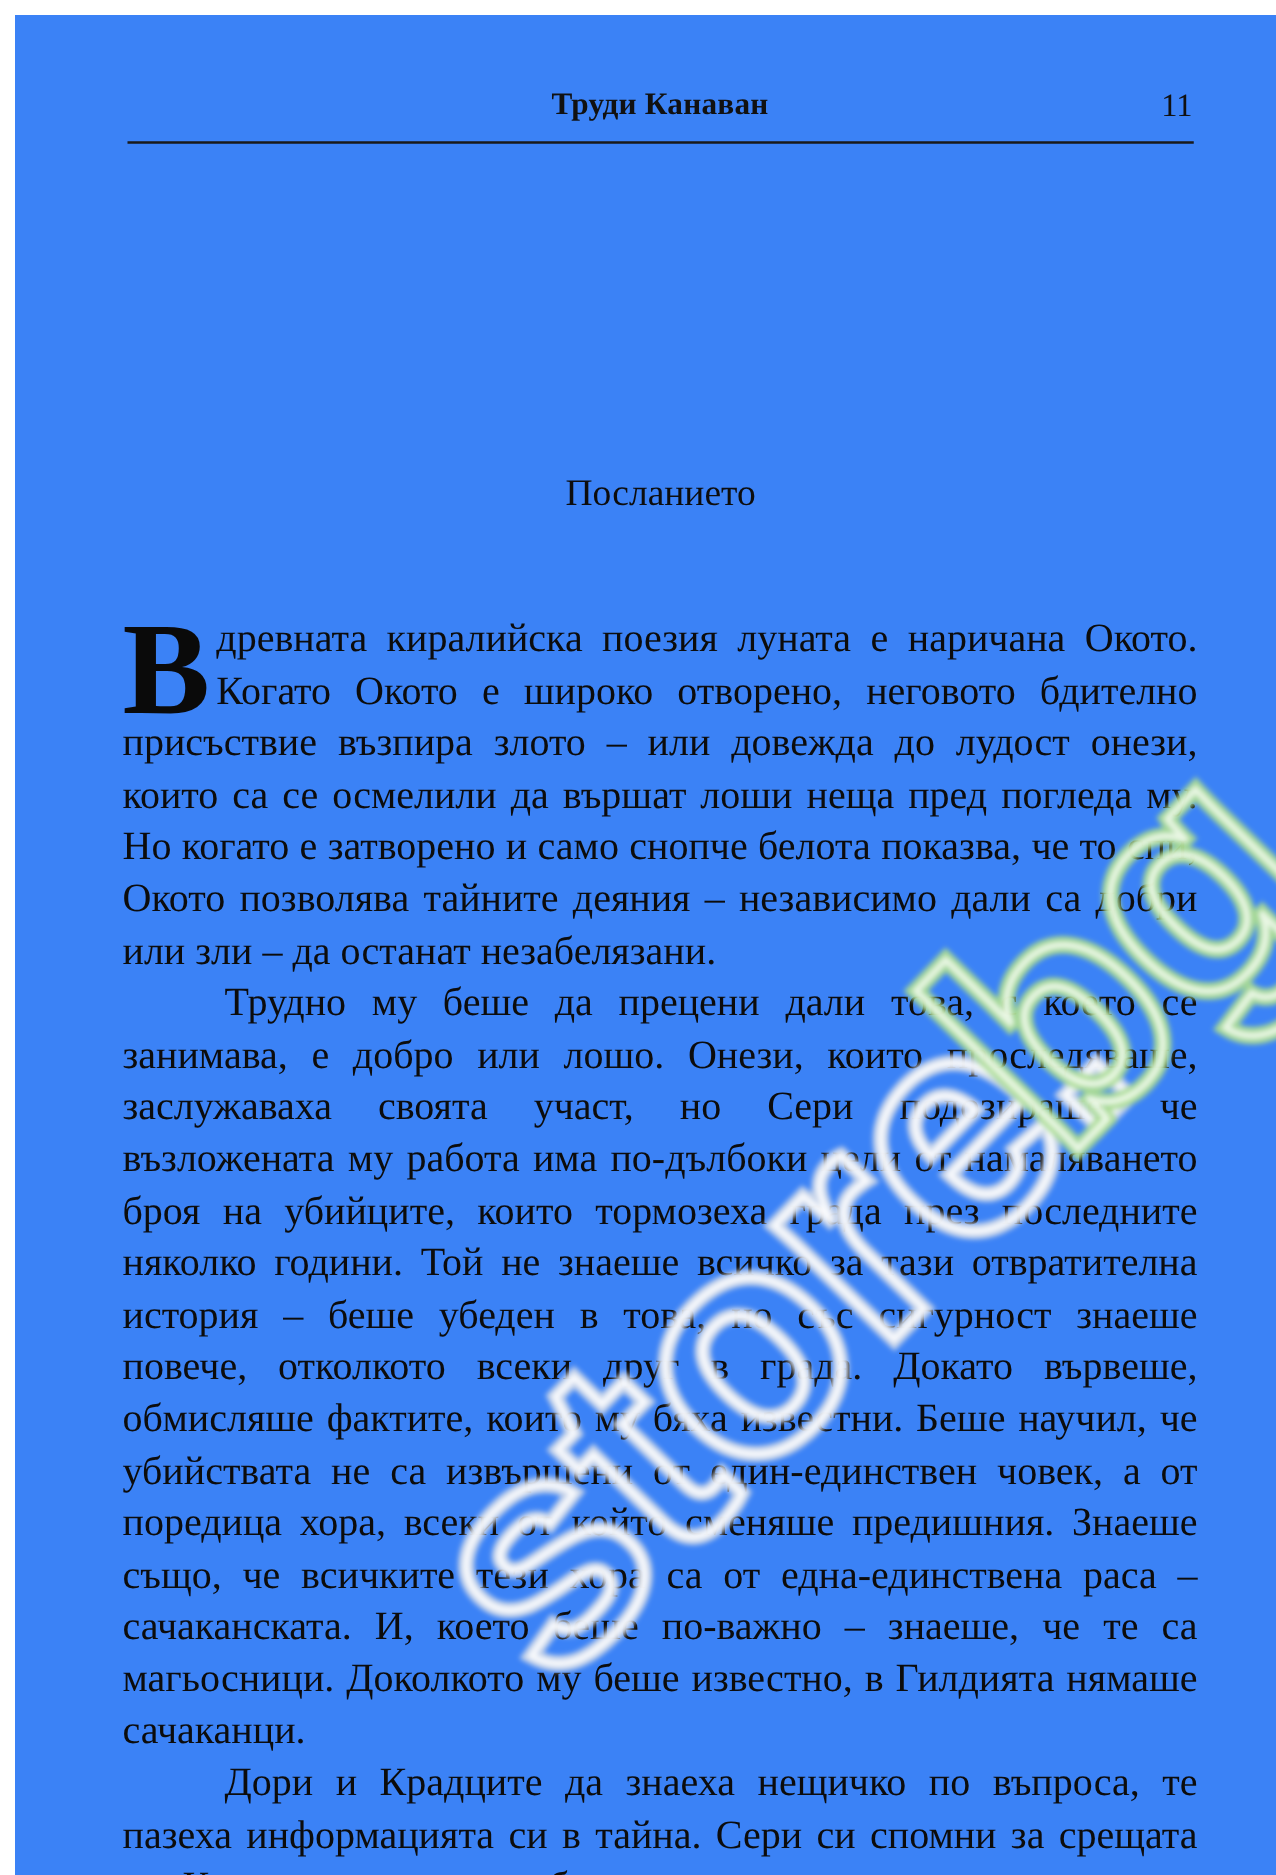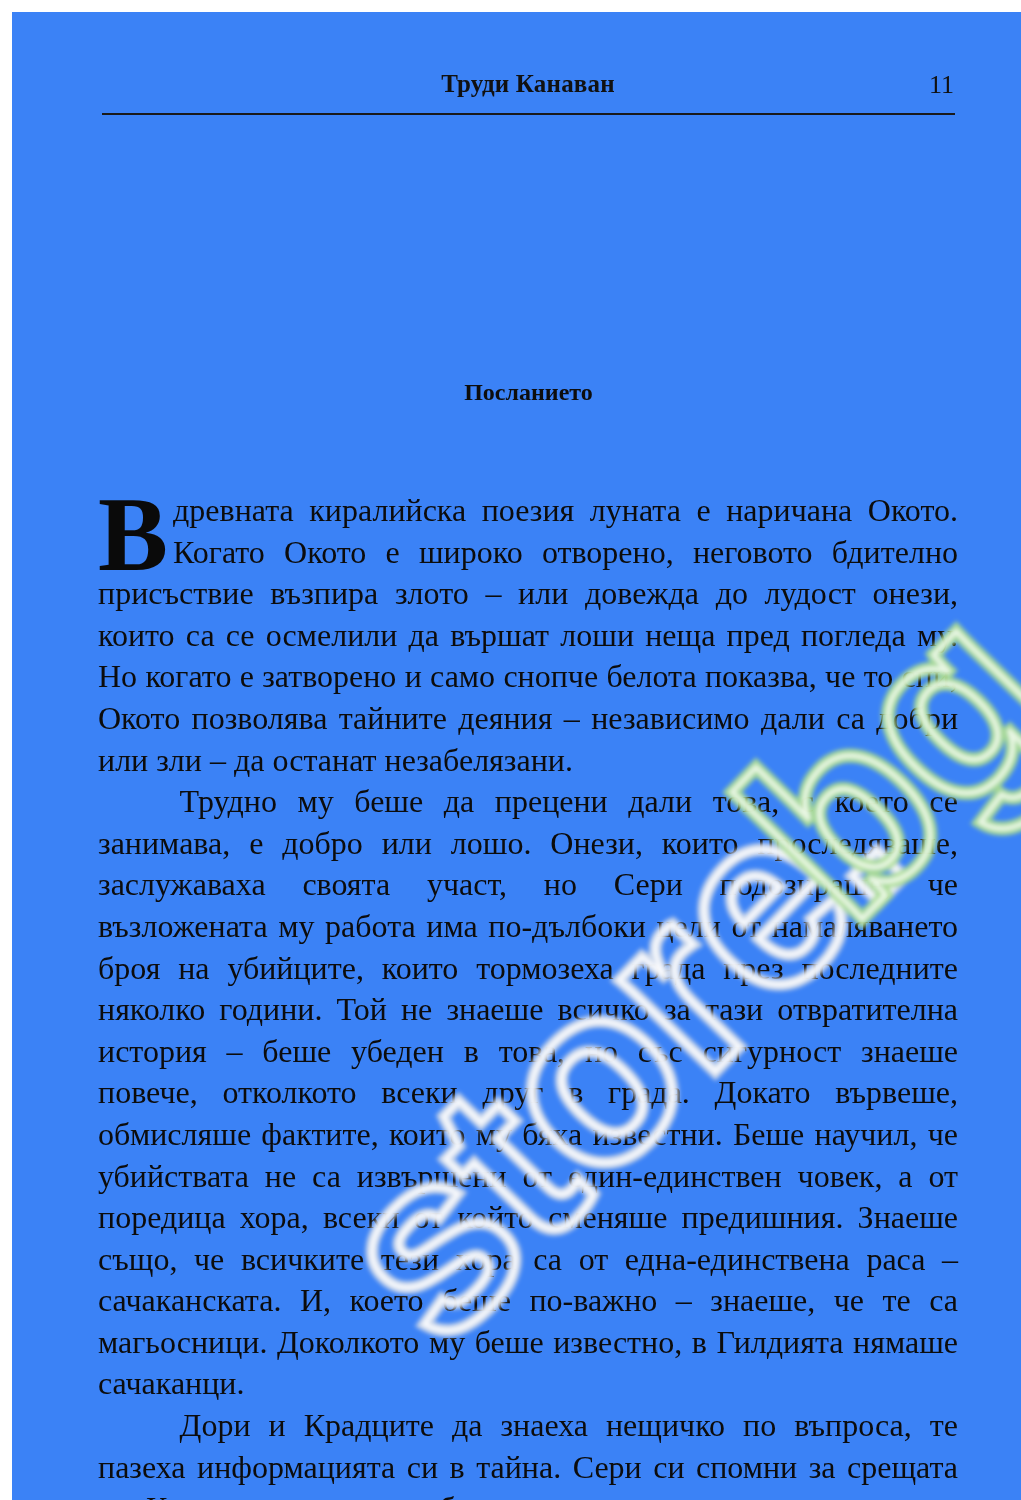--- a/index.html
+++ b/index.html
@@ -82,22 +82,22 @@
     z-index: 1;
   }
   .chapter-number {
     font-weight: bold;
     font-size: 26px;
     line-height: 1.0;
     color: #0d0d0d;
     margin-bottom: 19px;
   }
   .chapter-title {
-    font-weight: bold;
-    font-size: 24px;
+    font-weight: normal;
+    font-size: 30px;
     line-height: 1.0;
     color: #0d0d0d;
   }
 
   
   .body-text {
     position: absolute;
     left: 86px;
     top: 478px;
     width: 860px;

